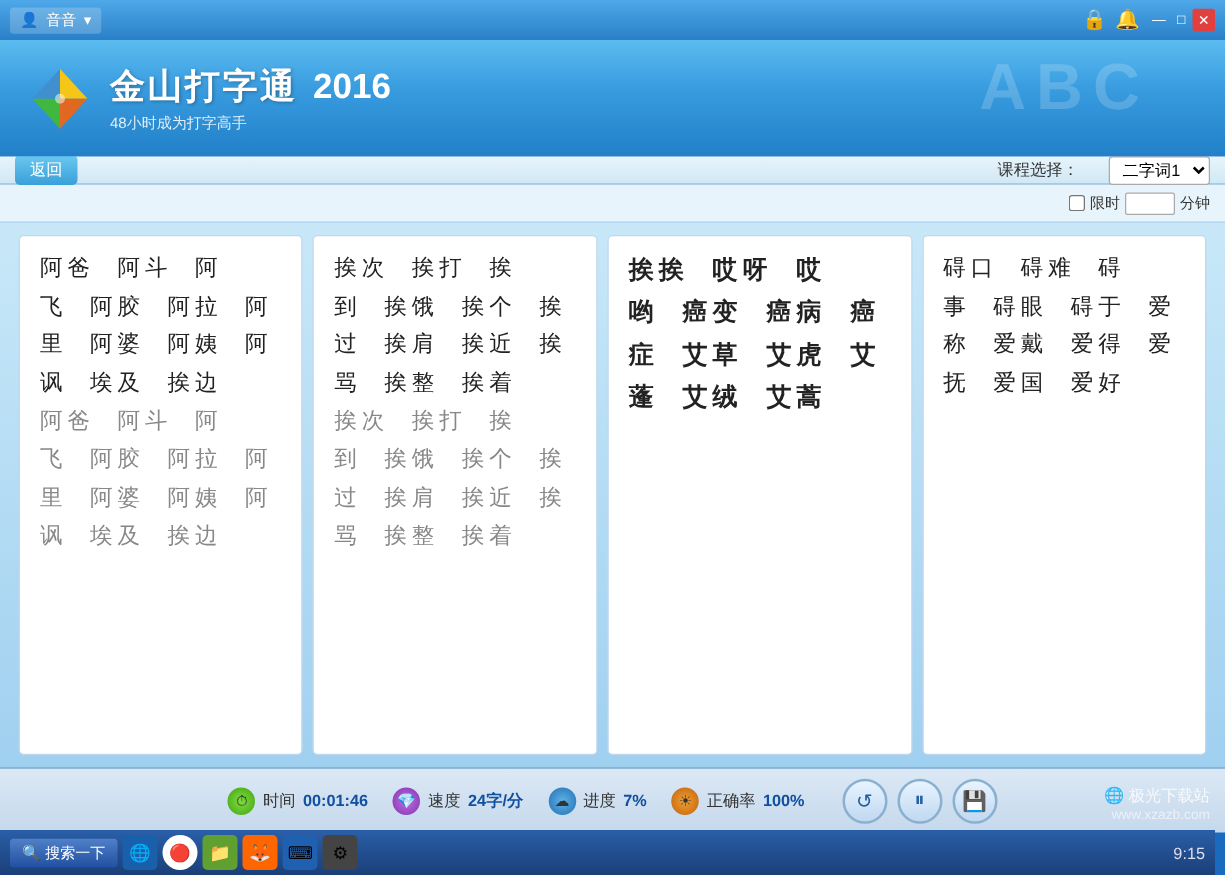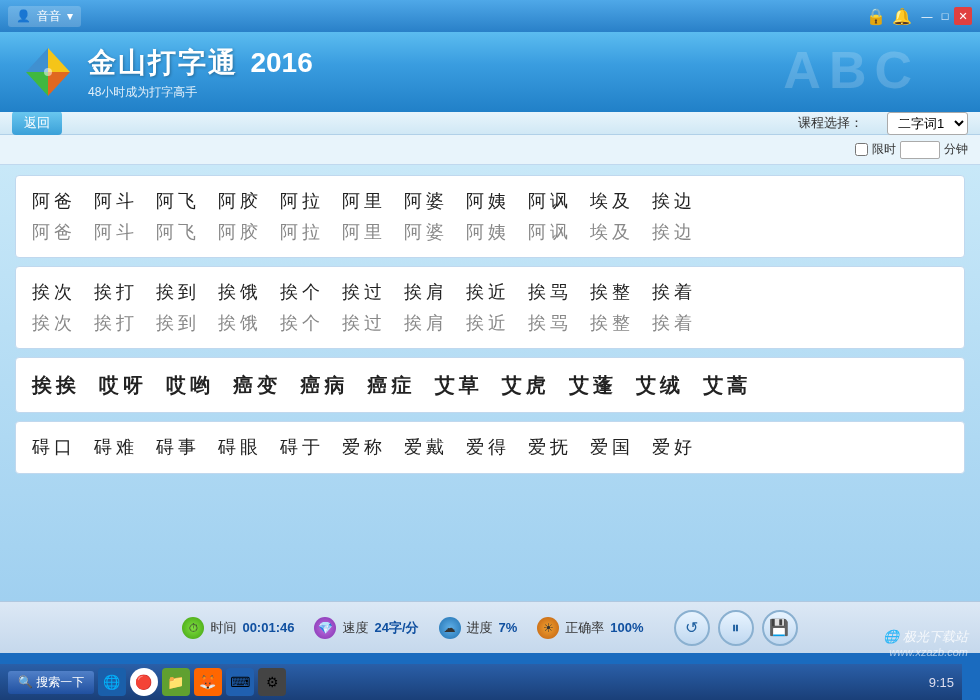--- a/index.html
+++ b/index.html
@@ -44,21 +44,21 @@
       justify-content: center;
       color: #fff;
       background: transparent;
     }
     .title-btn.close { background: #e04040; border-radius: 2px; }
     .title-btn.min { background: transparent; }
     .title-btn.max { background: transparent; }
 
     
     .app-header {
-      height: 80px;
+      height: 93px;
       background: linear-gradient(to bottom, #5bbcf0 0%, #3a9de0 40%, #2180c8 100%);
       display: flex;
       align-items: center;
       padding: 0 20px;
       position: relative;
     }
     .logo-area {
       display: flex;
       align-items: center;
       gap: 12px;
@@ -166,21 +166,21 @@
       padding: 1px 4px;
       font-size: 12px;
     }
     .minutes-label { font-size: 12px; color: #333; }
 
     
     .main-content {
       background: linear-gradient(to bottom, #c8e8f8 0%, #a0d0f0 100%);
       padding: 10px 15px;
       display: flex;
-      flex-direction: column;
+      flex-direction: row;
       gap: 8px;
       height: calc(700px - 32px - 80px - 36px - 28px - 52px - 36px);
       overflow: hidden;
     }
 
     .word-group {
       background: #fff;
       border: 1px solid #c0d8ee;
       border-radius: 4px;
       padding: 10px 16px;
@@ -255,21 +255,21 @@
     .taskbar {
       height: 36px;
       background: linear-gradient(to bottom, #2a5fa8, #1a3f78);
       display: flex;
       align-items: center;
       padding: 0 8px;
       gap: 4px;
       position: absolute;
       bottom: 0;
       left: 0;
-      right: 18px;
+      right: 8px;
     }
     .taskbar-start {
       background: linear-gradient(to bottom, #5080c8, #2050a0);
       color: #fff;
       border: none;
       border-radius: 3px;
       padding: 3px 10px;
       font-size: 12px;
       cursor: pointer;
     }
@@ -294,21 +294,20 @@
       color: #cce;
       font-size: 12px;
     }
     .watermark {
       position: absolute;
       bottom: 42px;
       right: 12px;
       color: rgba(255,255,255,0.7);
       font-size: 11px;
       text-align: right;
-      font-style: italic;
     }
 
     
     .diamond-logo {
       position: relative;
       width: 56px;
       height: 56px;
     }
   </style>
 </head>

